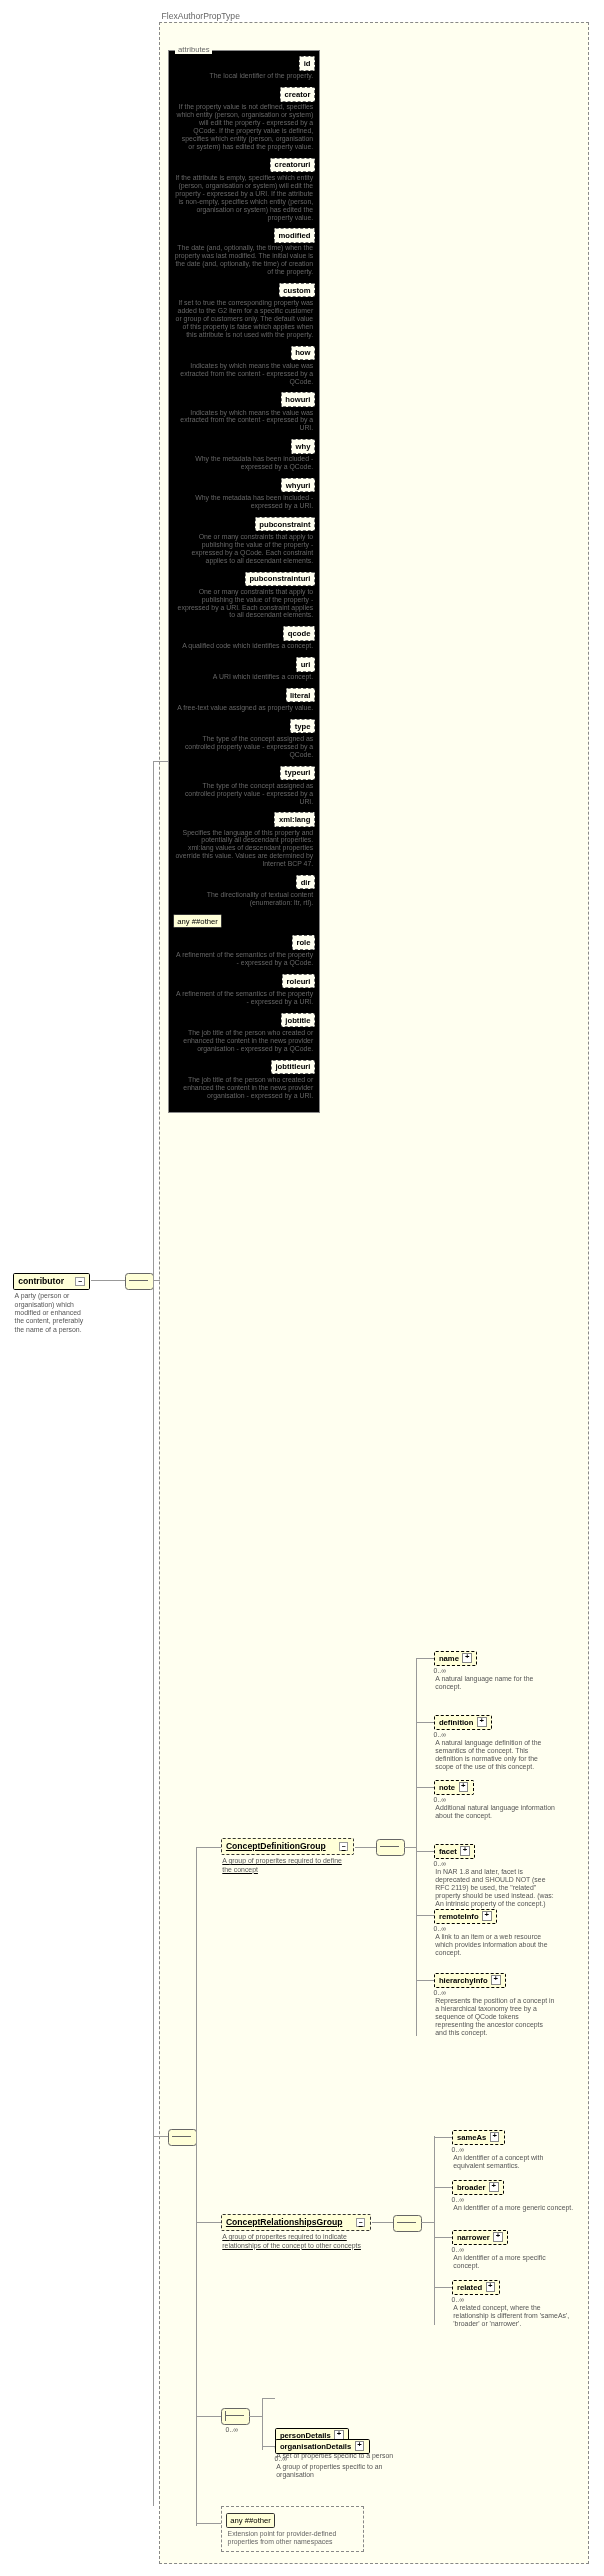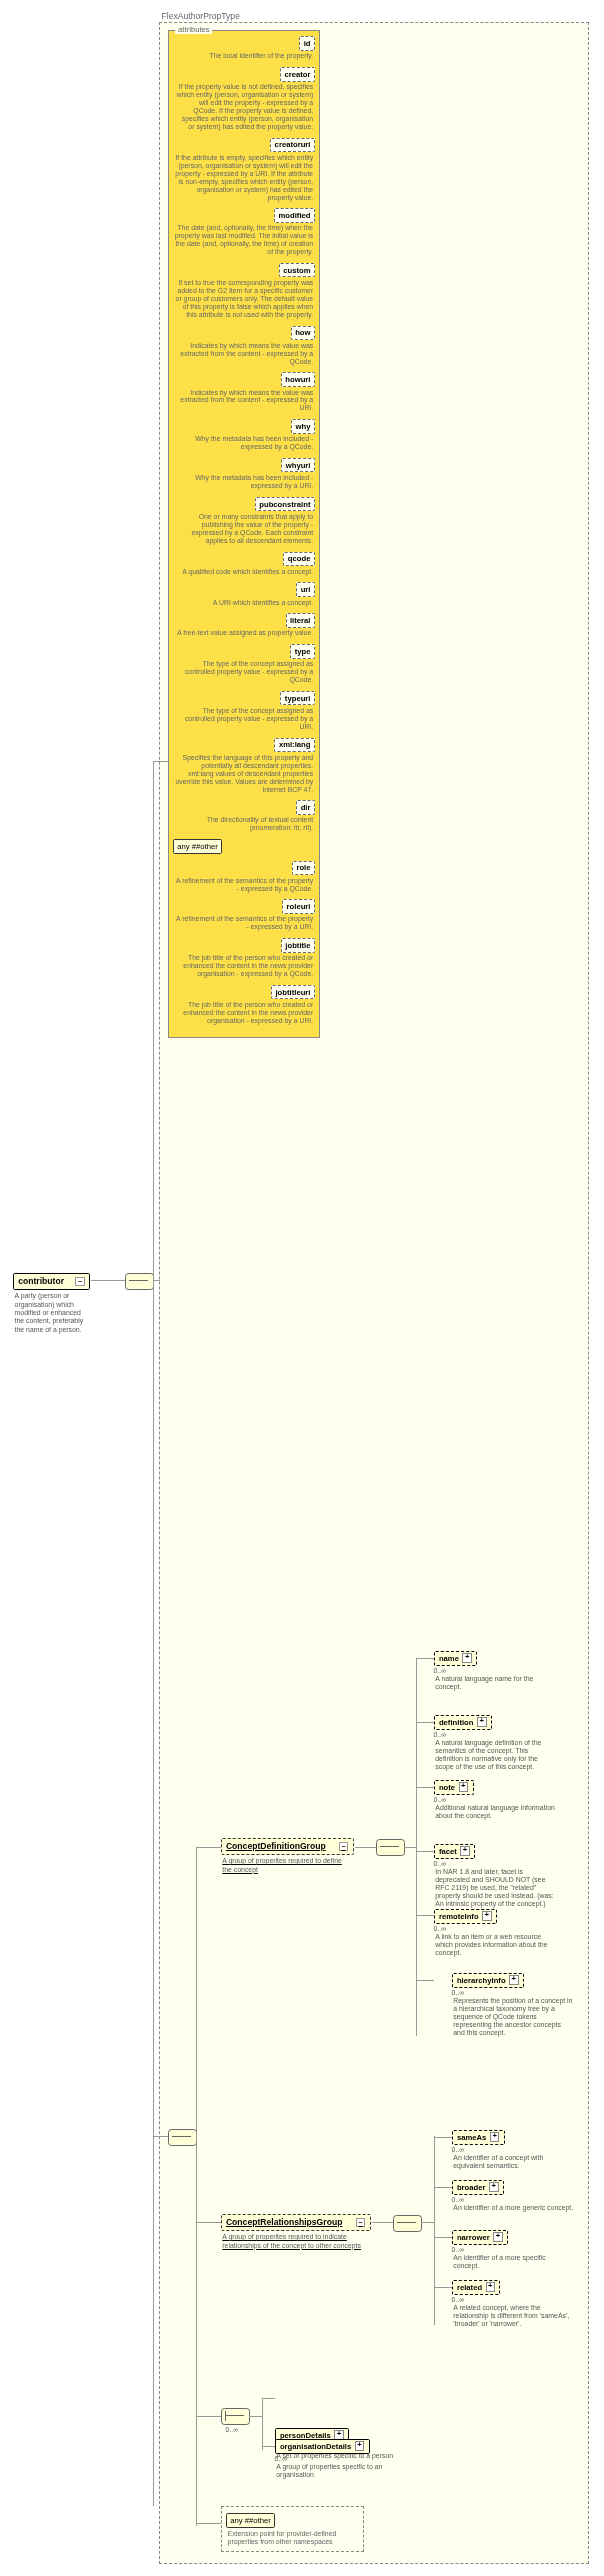--- a/index.html
+++ b/index.html
@@ -50,23 +50,24 @@
   .root-desc {
     font-size: 6.9px;
     color: #555;
     line-height: 1.2;
     margin-top: 2.6px;
     padding: 0 1.7px;
   }
   .attr-container {
     position: absolute;
     border: 0.9px solid #888;
-    background: #fde047;
+    background: #000000;
     padding: 5.2px 4.3px;
     width: 142px;
+    margin-top: 20px;
   }
   .attr-container-label {
     position: absolute;
     top: -6px;
     left: 6.9px;
     background: #fffff0;
     padding: 0 2.6px;
     font-size: 7.7px;
     color: #666;
   }
@@ -239,20 +240,21 @@
         <div class="attr-item"><div class="attr-title">id</div><div class="attr-desc">The local identifier of the property.</div></div>
         <div class="attr-item"><div class="attr-title">creator</div><div class="attr-desc">If the property value is not defined, specifies which entity (person, organisation or system) will edit the property - expressed by a QCode. If the property value is defined, specifies which entity (person, organisation or system) has edited the property value.</div></div>
         <div class="attr-item"><div class="attr-title">creatoruri</div><div class="attr-desc">If the attribute is empty, specifies which entity (person, organisation or system) will edit the property - expressed by a URI. If the attribute is non-empty, specifies which entity (person, organisation or system) has edited the property value.</div></div>
         <div class="attr-item"><div class="attr-title">modified</div><div class="attr-desc">The date (and, optionally, the time) when the property was last modified. The initial value is the date (and, optionally, the time) of creation of the property.</div></div>
         <div class="attr-item"><div class="attr-title">custom</div><div class="attr-desc">If set to true the corresponding property was added to the G2 Item for a specific customer or group of customers only. The default value of this property is false which applies when this attribute is not used with the property.</div></div>
         <div class="attr-item"><div class="attr-title">how</div><div class="attr-desc">Indicates by which means the value was extracted from the content - expressed by a QCode.</div></div>
         <div class="attr-item"><div class="attr-title">howuri</div><div class="attr-desc">Indicates by which means the value was extracted from the content - expressed by a URI.</div></div>
         <div class="attr-item"><div class="attr-title">why</div><div class="attr-desc">Why the metadata has been included - expressed by a QCode.</div></div>
         <div class="attr-item"><div class="attr-title">whyuri</div><div class="attr-desc">Why the metadata has been included - expressed by a URI.</div></div>
         <div class="attr-item"><div class="attr-title">pubconstraint</div><div class="attr-desc">One or many constraints that apply to publishing the value of the property - expressed by a QCode. Each constraint applies to all descendant elements.</div></div>
+        <div class="attr-item"><div class="attr-title">pubconstrainturi</div><div class="attr-desc">One or many constraints that apply to publishing the value of the property - expressed by a URI. Each constraint applies to all descendant elements.</div></div>
         <div class="attr-item"><div class="attr-title">qcode</div><div class="attr-desc">A qualified code which identifies a concept.</div></div>
         <div class="attr-item"><div class="attr-title">uri</div><div class="attr-desc">A URI which identifies a concept.</div></div>
         <div class="attr-item"><div class="attr-title">literal</div><div class="attr-desc">A free-text value assigned as property value.</div></div>
         <div class="attr-item"><div class="attr-title">type</div><div class="attr-desc">The type of the concept assigned as controlled property value - expressed by a QCode.</div></div>
         <div class="attr-item"><div class="attr-title">typeuri</div><div class="attr-desc">The type of the concept assigned as controlled property value - expressed by a URI.</div></div>
         <div class="attr-item"><div class="attr-title">xml:lang</div><div class="attr-desc">Specifies the language of this property and potentially all descendant properties. xml:lang values of descendant properties override this value. Values are determined by Internet BCP 47.</div></div>
         <div class="attr-item"><div class="attr-title">dir</div><div class="attr-desc">The directionality of textual content (enumeration: ltr, rtl).</div></div>
       </div>
     <div class="attr-any">any ##other</div>
     <div id="attrs-list2">
@@ -310,21 +312,21 @@
       <div class="child-node" style="left: 425px; top: 1642px;"><div class="child-title dashed">name <span class="plus">+</span></div><div class="cardinality">0..∞</div><div class="child-desc">A natural language name for the concept.</div></div>
       <div class="line-h" style="left: 407px; top: 1713px; width: 18px;"></div>
       <div class="child-node" style="left: 425px; top: 1706px;"><div class="child-title dashed">definition <span class="plus">+</span></div><div class="cardinality">0..∞</div><div class="child-desc">A natural language definition of the semantics of the concept. This definition is normative only for the scope of the use of this concept.</div></div>
       <div class="line-h" style="left: 407px; top: 1778px; width: 18px;"></div>
       <div class="child-node" style="left: 425px; top: 1771px;"><div class="child-title dashed">note <span class="plus">+</span></div><div class="cardinality">0..∞</div><div class="child-desc">Additional natural language information about the concept.</div></div>
       <div class="line-h" style="left: 407px; top: 1842px; width: 18px;"></div>
       <div class="child-node" style="left: 425px; top: 1835px;"><div class="child-title dashed">facet <span class="plus">+</span></div><div class="cardinality">0..∞</div><div class="child-desc">In NAR 1.8 and later, facet is deprecated and SHOULD NOT (see RFC 2119) be used, the "related" property should be used instead. (was: An intrinsic property of the concept.)</div></div>
       <div class="line-h" style="left: 407px; top: 1906px; width: 18px;"></div>
       <div class="child-node" style="left: 425px; top: 1900px;"><div class="child-title dashed">remoteInfo <span class="plus">+</span></div><div class="cardinality">0..∞</div><div class="child-desc">A link to an item or a web resource which provides information about the concept.</div></div>
       <div class="line-h" style="left: 407px; top: 1971px; width: 18px;"></div>
-      <div class="child-node" style="left: 425px; top: 1964px; margin-left: 18px;"><div class="child-title dashed">hierarchyInfo <span class="plus">+</span></div><div class="cardinality">0..∞</div><div class="child-desc">Represents the position of a concept in a hierarchical taxonomy tree by a sequence of QCode tokens representing the ancestor concepts and this concept.</div></div>
+      <div class="child-node" style="left: 425px; top: 1964px;"><div class="child-title dashed">hierarchyInfo <span class="plus">+</span></div><div class="cardinality">0..∞</div><div class="child-desc">Represents the position of a concept in a hierarchical taxonomy tree by a sequence of QCode tokens representing the ancestor concepts and this concept.</div></div>
     </div>
 
   <div id="rel-children">
       <div class="line-h" style="left: 425px; top: 2128px; width: 18px;"></div>
       <div class="child-node" style="left: 443px; top: 2121px;"><div class="child-title dashed">sameAs <span class="plus">+</span></div><div class="cardinality">0..∞</div><div class="child-desc">An identifier of a concept with equivalent semantics.</div></div>
       <div class="line-h" style="left: 425px; top: 2178px; width: 18px;"></div>
       <div class="child-node" style="left: 443px; top: 2171px;"><div class="child-title dashed">broader <span class="plus">+</span></div><div class="cardinality">0..∞</div><div class="child-desc">An identifier of a more generic concept.</div></div>
       <div class="line-h" style="left: 425px; top: 2228px; width: 18px;"></div>
       <div class="child-node" style="left: 443px; top: 2221px;"><div class="child-title dashed">narrower <span class="plus">+</span></div><div class="cardinality">0..∞</div><div class="child-desc">An identifier of a more specific concept.</div></div>
       <div class="line-h" style="left: 425px; top: 2278px; width: 18px;"></div>

